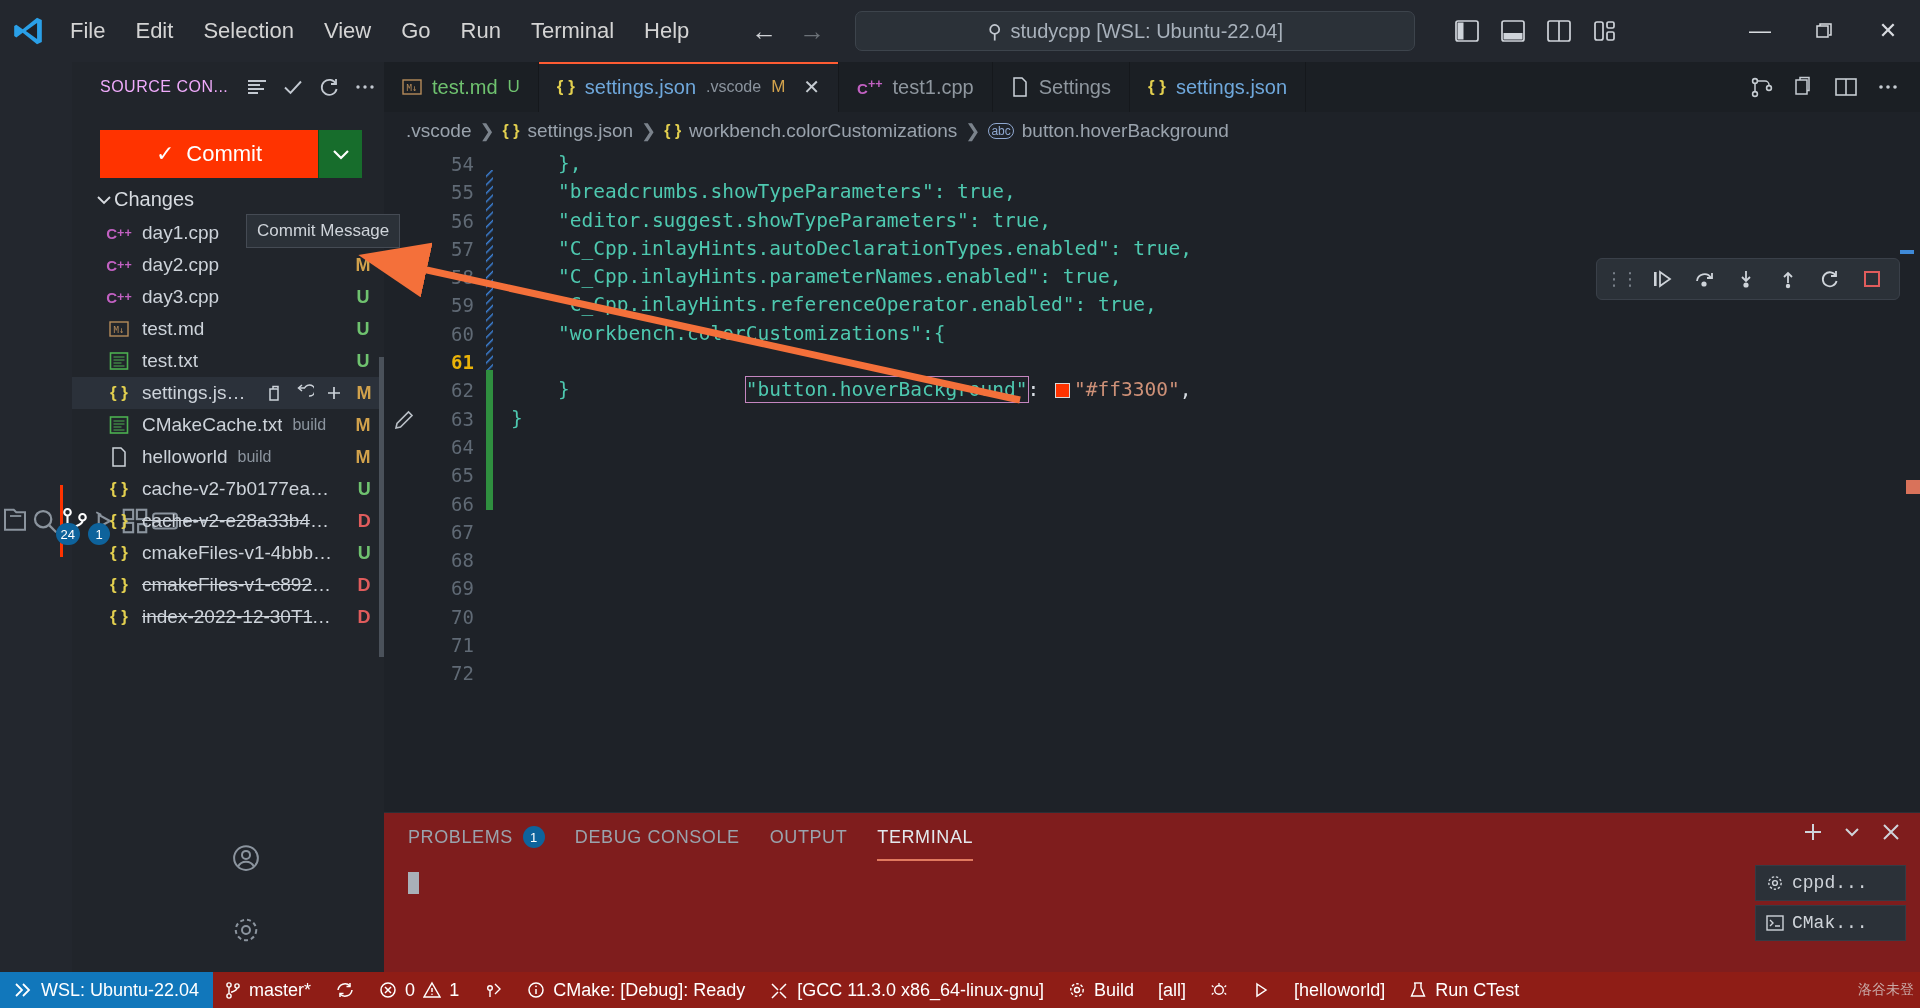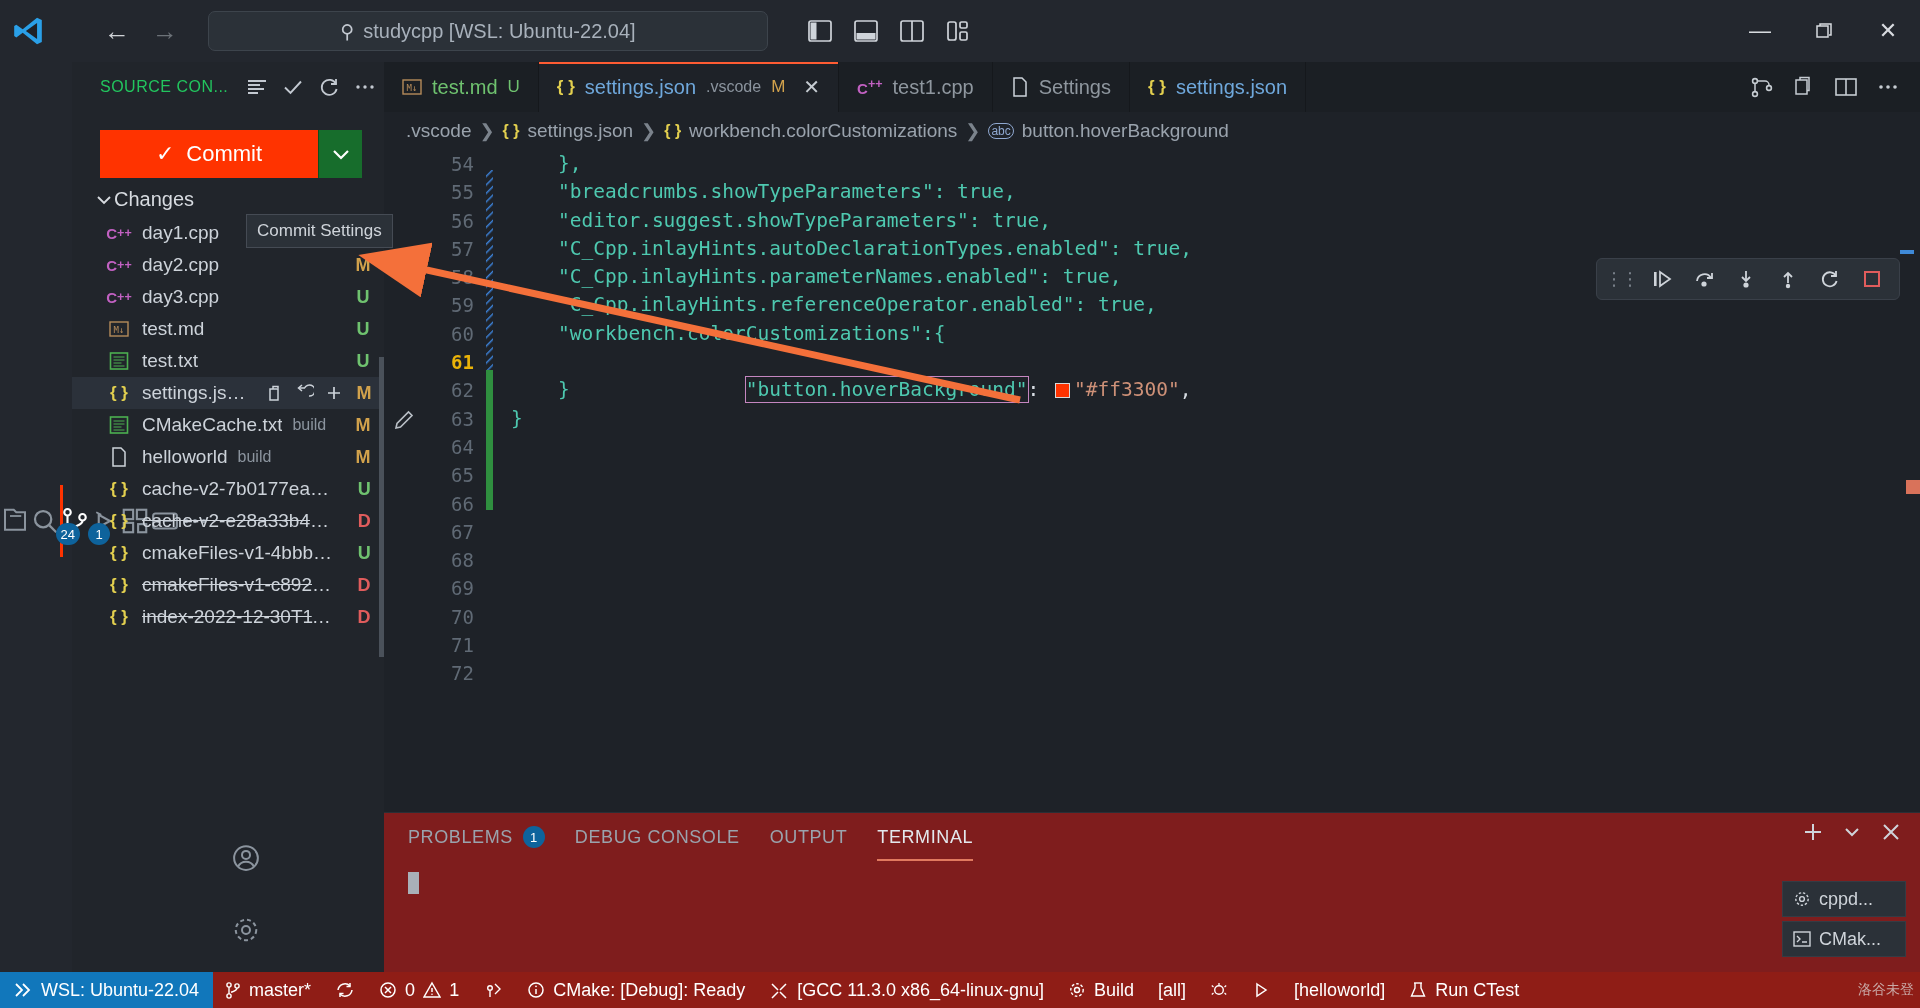--- a/index.html
+++ b/index.html
@@ -59,21 +59,21 @@
     display:flex; align-items:center; justify-content:center; padding:0 5px;
     font-family:"Liberation Sans", sans-serif;
   }
   .ab-bottom { margin-top:auto; padding-bottom:6px; }
 
   
   .sidebar { width:312px; flex:0 0 312px; background:#21252b; display:flex; flex-direction:column; min-height:0; }
   .sb-header {
     height:50px; display:flex; align-items:center; padding:0 12px 0 28px; gap:4px;
   }
-  .sb-title { font-size:16px; letter-spacing:.5px; color:#22c55e; white-space:nowrap; }
+  .sb-title { font-size:16px; letter-spacing:.5px; color:#f0abfc; white-space:nowrap; }
   .sb-actions { display:flex; align-items:center; gap:6px; margin-left:10px; }
   .sb-act { width:30px; height:30px; display:flex; align-items:center; justify-content:center; color:#c3c9d1; font-size:20px; border-radius:4px;}
 
   .msgbox {
     margin:6px 22px 0 28px; height:44px; background:#2b3138; border:1px solid #2b3138;
     display:flex; align-items:center; padding:0 10px; color:#8d949d; font-size:19px;
     white-space:nowrap; overflow:hidden;
   }
   .commit-row { margin:18px 22px 0 28px; display:flex; height:48px; }
   .commit-btn {
@@ -167,21 +167,21 @@
   
   .panel { height:160px; flex:0 0 160px; background:#7f1d1d; display:flex; flex-direction:column; border-top:1px solid #2a2f36; position:relative;}
   .panel-tabs { height:48px; display:flex; align-items:center; padding-left:24px; gap:30px; }
   .ptab { font-size:18px; letter-spacing:.6px; color:#9aa3ad; height:48px; display:flex; align-items:center; gap:10px; position:relative;}
   .ptab.active { color:#e3e8ed; }
   .ptab.active::after { content:""; position:absolute; left:0; right:0; bottom:0; height:2px; background:#e07a5f; }
   .pbadge { background:#0e639c; color:#fff; border-radius:11px; min-width:22px; height:22px; font-size:13px; display:flex; align-items:center; justify-content:center; padding:0 6px;}
   .panel-right { position:absolute; right:16px; top:6px; display:flex; align-items:center; gap:16px; color:#cfd4da; font-size:24px; }
   .term-body { flex:1 1 auto; padding:10px 0 0 24px; font-family:"DejaVu Sans Mono", monospace; color:#d7dde3; font-size:20px; }
   .term-cursor { display:inline-block; width:11px; height:22px; background:#a9b0b8; vertical-align:-4px; }
-  .term-sidelist { position:absolute; right:14px; top:68px; width:124px; }
+  .term-sidelist { position:absolute; right:14px; top:52px; width:151px;font-family:Liberation Mono, monospace; }
   .tsl-item { height:36px; background:#2b3138; display:flex; align-items:center; gap:8px; padding:0 10px; font-size:18px; color:#cfd4da; margin-bottom:4px; border:1px solid #353b44;}
 
   
   .statusbar { height:36px; flex:0 0 36px; background:#8f1d16; display:flex; align-items:center; color:#fff; font-size:18px; position:relative;}
   .sb-wsl { background:#1177bb; height:36px; display:flex; align-items:center; gap:9px; padding:0 14px; white-space:nowrap;}
   .sb-cell { display:flex; align-items:center; gap:8px; padding:0 12px; height:36px; white-space:nowrap;}
   .sb-right { margin-left:auto; display:flex; align-items:center; }
   .watermark { color:#c9a9a6; font-size:14px; padding:0 6px; }
 
   
@@ -192,20 +192,30 @@
 <body>
 
 <div class="app">
 
   <div class="titlebar">
     <div class="vscode-logo">
       <svg width="34" height="34" viewBox="0 0 32 32">
         <path d="M24.5 3.5 L29 5.6 V26.4 L24.5 28.5 L11 17.6 L5 22 L3 20.6 V11.4 L5 10 L11 14.4 Z" fill="#2aa0e8"></path>
         <path d="M24.5 8.5 L14 16 L24.5 23.5 Z" fill="#1e2228"></path>
       </svg>
+    </div>
+    <div class="menu">
+      <div class="menu-item">File</div>
+      <div class="menu-item">Edit</div>
+      <div class="menu-item">Selection</div>
+      <div class="menu-item">View</div>
+      <div class="menu-item">Go</div>
+      <div class="menu-item">Run</div>
+      <div class="menu-item">Terminal</div>
+      <div class="menu-item">Help</div>
     </div>
     <div class="navbtns">
       <div class="navbtn">←</div>
       <div class="navbtn disabled">→</div>
     </div>
     <div class="qopen">
       <span class="sicon">⚲</span>
       <span>studycpp [WSL: Ubuntu-22.04]</span>
     </div>
     <div class="layout-icons">
@@ -868,21 +878,21 @@
             <path d="M5 2h8" stroke="#fff" stroke-width="1.4"></path>
           </svg>
       </span>
       <span>Run CTest</span>
     </div>
     <div class="sb-right">
       <span class="watermark">洛谷未登</span>
     </div>
   </div>
 
-  <div class="tooltip">Commit Settings</div>
+  <div class="tooltip">Commit Message</div>
 
   <svg class="arrow-svg" viewBox="0 0 1920 1008">
     <defs>
       <marker id="ah" markerWidth="10" markerHeight="8" refX="8" refY="4" orient="auto">
         <path d="M0 0 L10 4 L0 8 Z" fill="#f4703a"></path>
       </marker>
     </defs>
     <line x1="1020" y1="400" x2="372" y2="258" stroke="#f4703a" stroke-width="7" marker-end="url(#ah)"></line>
   </svg>
 

